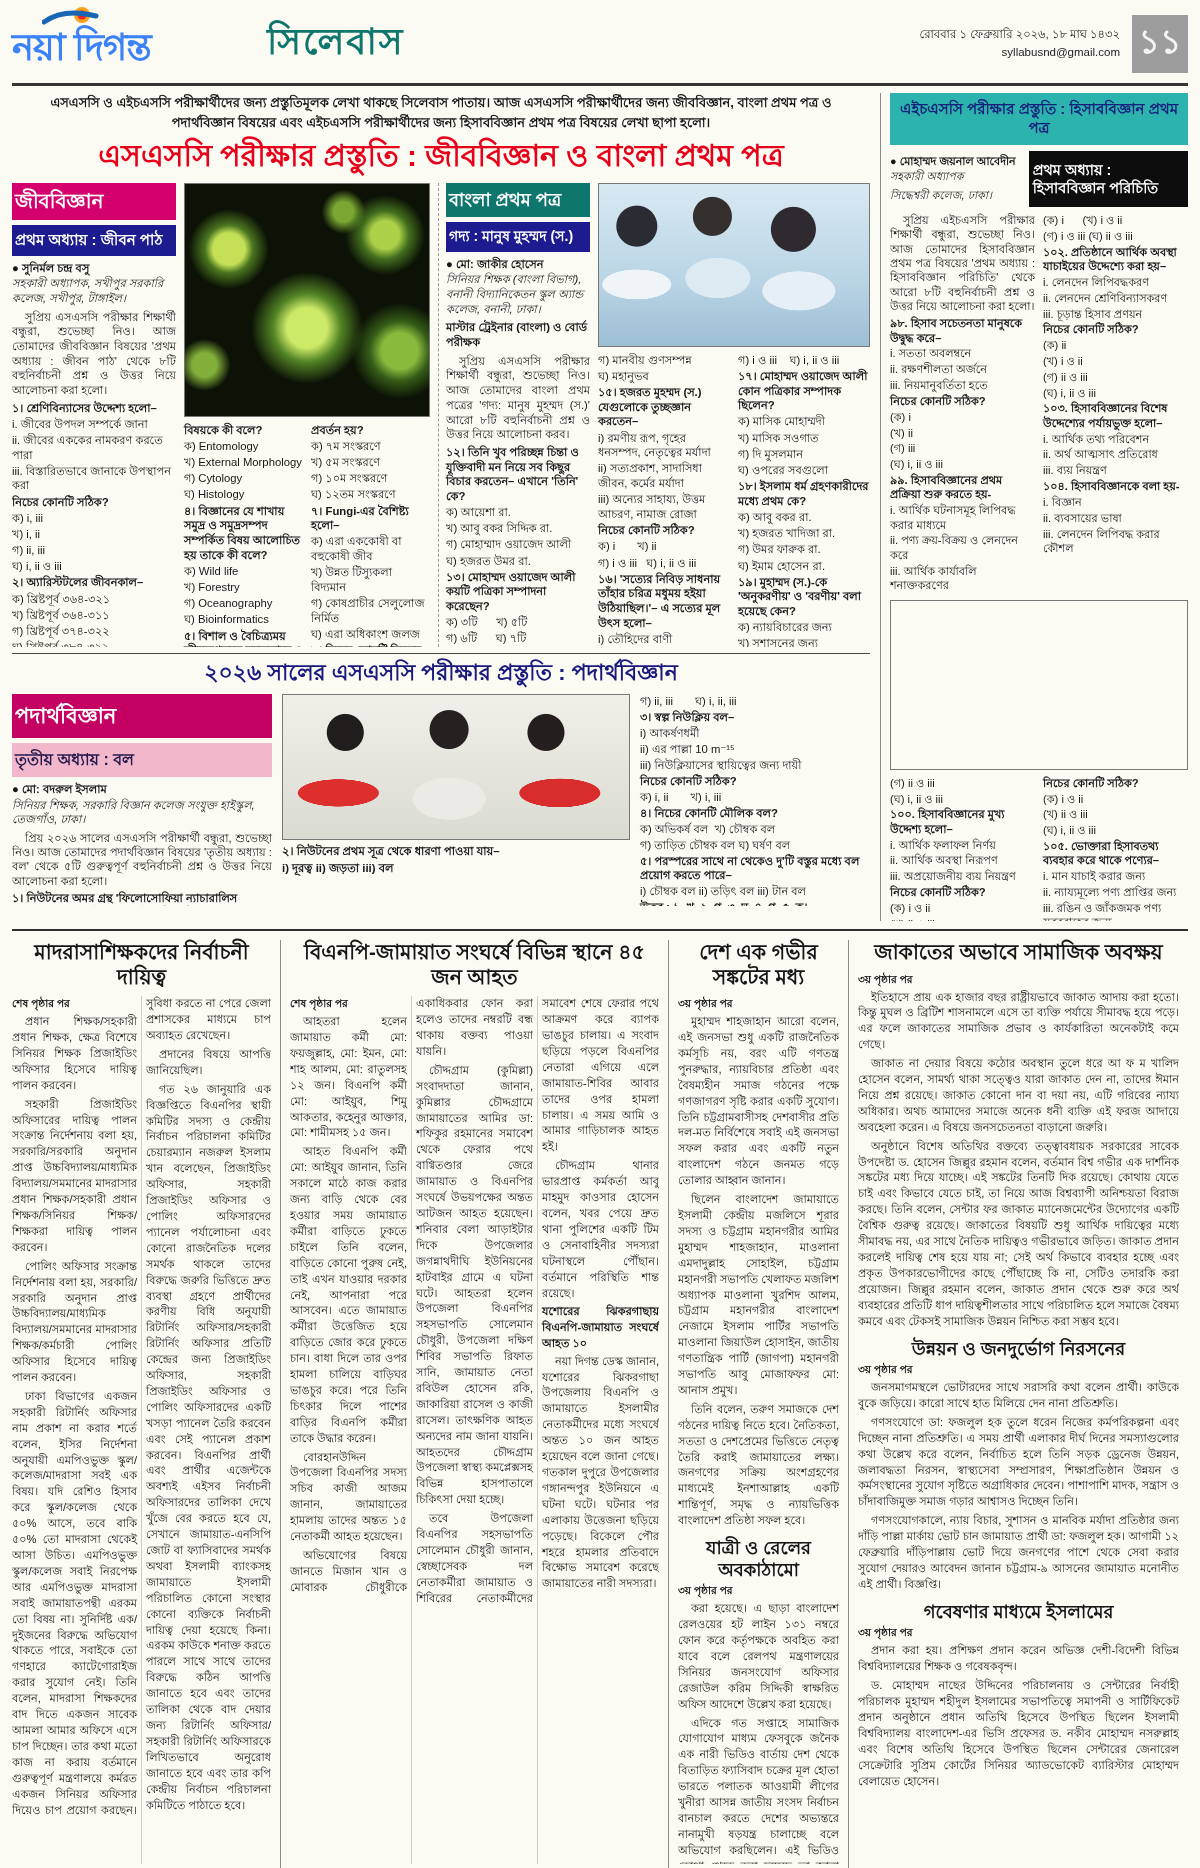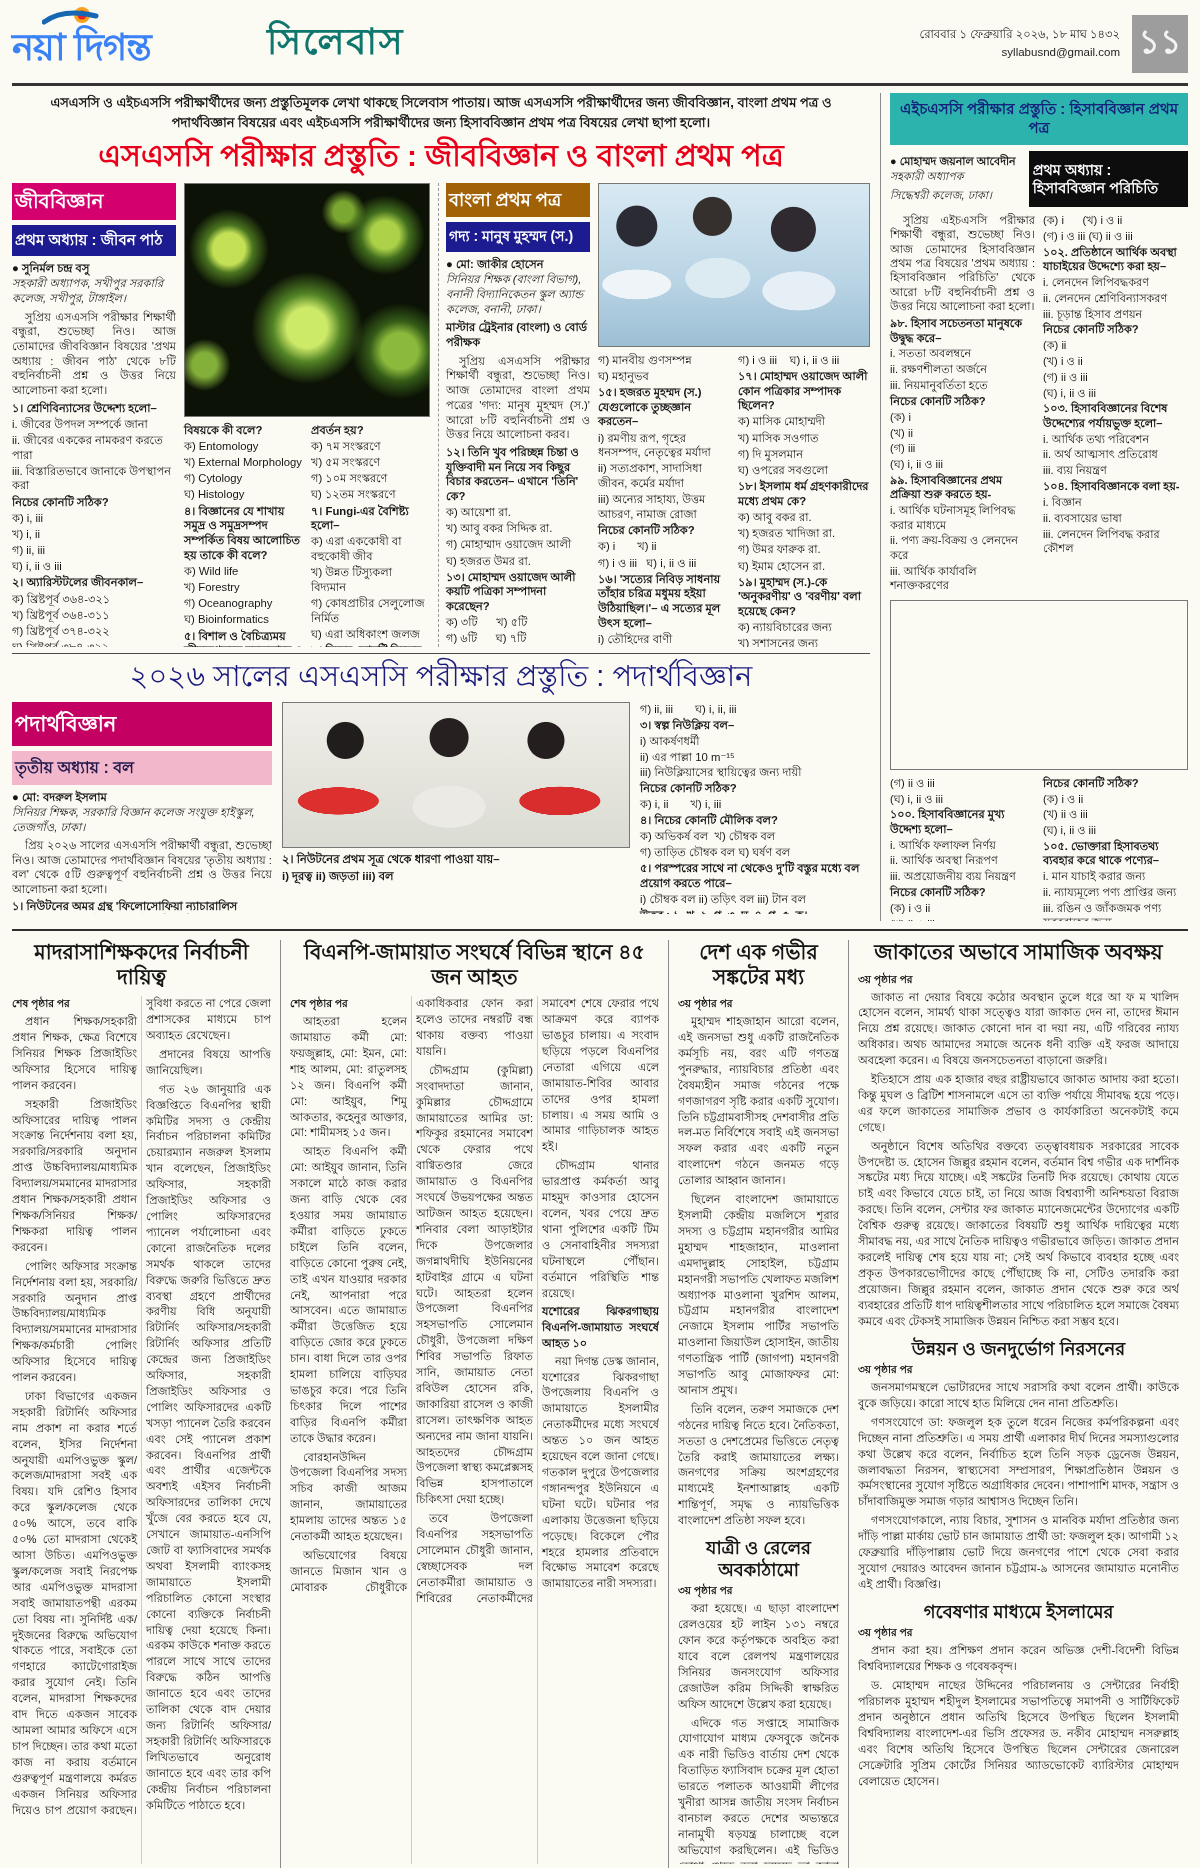--- a/index.html
+++ b/index.html
@@ -29,21 +29,21 @@
   .ssc-grid{display:flex;gap:8px;height:464px;overflow:hidden;font-size:11.3px;line-height:1.3}
   .c1{width:164px;flex:none}
   .g23{width:246px;flex:none}
   .c4{width:152px;flex:none;border-left:1px dashed #999;padding-left:7px;box-sizing:border-box}
   .g56{width:272px;flex:none}
   .two{display:flex;gap:8px;margin-top:6px}
   .two .qlist{flex:1;min-width:0}
 
   .box{text-align:left;font-weight:700;color:#fff;padding:6px 3px;margin-bottom:5px;line-height:1.25}
   .mag{background:#d4006e;font-size:20px}
-  .mag2{background:#a16207;font-size:18px}
+  .mag2{background:#0f766e;font-size:18px}
   .mag3{background:#c40062;font-size:21px;padding:9px 3px}
   .navy{background:#1c1c90;font-size:15px}
   .navy2{background:#1c1c90;font-size:14px}
   .pinkbox{background:#f2b7cb;color:#241a4e;font-size:16px;padding:7px 3px}
   .blackbox{background:#0d0d0d;font-size:14.5px}
 
   .author{font-weight:700;margin:3px 0 1px}
   .bio{font-style:italic;margin-bottom:4px;color:#1f1f1f}
   .bio2{font-weight:700;margin-bottom:4px}
 
@@ -82,21 +82,21 @@
   .hscphoto{height:170px;margin:6px 0;background:
     radial-gradient(circle at 20% 30%,#1d1d24 0 17px,transparent 18px),
     radial-gradient(circle at 56% 24%,#232027 0 18px,transparent 19px),
     radial-gradient(circle at 84% 34%,#201d22 0 16px,transparent 17px),
     radial-gradient(ellipse at 20% 58%,#f2f4f4 0 30px,transparent 31px),
     radial-gradient(ellipse at 58% 54%,#e9ecec 0 32px,transparent 33px),
     linear-gradient(180deg,#cbbda8 0%,#bba audio 0%,#b7a890 45%,#3f9e85 78%,#2e8b74 100%)}
 
   
   .phys{border-top:1px solid #4a4a4a;margin-top:6px;padding-top:5px}
-  .phys-head{color:#19197e;text-align:center;font-size:29px;font-weight:400;margin:2px 0 9px;line-height:1.1}
+  .phys-head{color:#19197e;text-align:center;font-size:22px;font-weight:700;margin:2px 0 9px;line-height:1.1}
   .phys-row{display:flex;gap:10px;font-size:11.3px;line-height:1.28;height:212px;overflow:hidden}
   .pcolA{width:260px;flex:none}
   .pmid{width:348px;flex:none}
   .caption{font-weight:700;font-size:11.4px;margin-top:4px;line-height:1.35}
   .pcolC{flex:1;min-width:0}
 
   
   .hsc-head{background:#2cb3ae;color:#15217d;font-weight:800;font-size:15px;text-align:center;
             padding:7px 2px;margin-bottom:6px;line-height:1.25}
   .hsc-toprow{display:flex;gap:7px;margin-bottom:5px;align-items:stretch}
@@ -409,22 +409,22 @@
           <div class="ln sub">যাত্রী ও রেলের অবকাঠামো</div>
           <div class="ln cont">৩য় পৃষ্ঠার পর</div>
           <div class="ln p">করা হয়েছে। এ ছাড়া বাংলাদেশ রেলওয়ের হট লাইন ১৩১ নম্বরে ফোন করে কর্তৃপক্ষকে অবহিত করা যাবে বলে রেলপথ মন্ত্রণালয়ের সিনিয়র জনসংযোগ অফিসার রেজাউল করিম সিদ্দিকী স্বাক্ষরিত অফিস আদেশে উল্লেখ করা হয়েছে।</div>
           <div class="ln p">এদিকে গত সপ্তাহে সামাজিক যোগাযোগ মাধ্যম ফেসবুকে জনৈক এক নারী ভিডিও বার্তায় দেশ থেকে বিতাড়িত ফ্যাসিবাদ চক্রের মূল হোতা ভারতে পলাতক আওয়ামী লীগের খুনীরা আসন্ন জাতীয় সংসদ নির্বাচন বানচাল করতে দেশের অভ্যন্তরে নানামুখী ষড়যন্ত্র চালাচ্ছে বলে অভিযোগ করছিলেন। এই ভিডিও কোথা থেকে করা হয়েছে তা জানা সম্ভব হয়নি।</div>
         </div>
     </article>
     <article class="story s4">
       <h3>জাকাতের অভাবে সামাজিক অবক্ষয়</h3>
       <div class="sbody">
           <div class="ln cont">৩য় পৃষ্ঠার পর</div>
+          <div class="ln p">ইতিহাসে প্রায় এক হাজার বছর রাষ্ট্রীয়ভাবে জাকাত আদায় করা হতো। কিন্তু মুঘল ও ব্রিটিশ শাসনামলে এসে তা ব্যক্তি পর্যায়ে সীমাবদ্ধ হয়ে পড়ে। এর ফলে জাকাতের সামাজিক প্রভাব ও কার্যকারিতা অনেকটাই কমে গেছে।</div>
           <div class="ln p">জাকাত না দেয়ার বিষয়ে কঠোর অবস্থান তুলে ধরে আ ফ ম খালিদ হোসেন বলেন, সামর্থ্য থাকা সত্ত্বেও যারা জাকাত দেন না, তাদের ঈমান নিয়ে প্রশ্ন রয়েছে। জাকাত কোনো দান বা দয়া নয়, এটি গরিবের ন্যায্য অধিকার। অথচ আমাদের সমাজে অনেক ধনী ব্যক্তি এই ফরজ আদায়ে অবহেলা করেন। এ বিষয়ে জনসচেতনতা বাড়ানো জরুরি।</div>
-          <div class="ln p">ইতিহাসে প্রায় এক হাজার বছর রাষ্ট্রীয়ভাবে জাকাত আদায় করা হতো। কিন্তু মুঘল ও ব্রিটিশ শাসনামলে এসে তা ব্যক্তি পর্যায়ে সীমাবদ্ধ হয়ে পড়ে। এর ফলে জাকাতের সামাজিক প্রভাব ও কার্যকারিতা অনেকটাই কমে গেছে।</div>
           <div class="ln p">অনুষ্ঠানে বিশেষ অতিথির বক্তব্যে তত্ত্বাবধায়ক সরকারের সাবেক উপদেষ্টা ড. হোসেন জিল্লুর রহমান বলেন, বর্তমান বিশ্ব গভীর এক দার্শনিক সঙ্কটের মধ্য দিয়ে যাচ্ছে। এই সঙ্কটের তিনটি দিক রয়েছে। কোথায় যেতে চাই এবং কিভাবে যেতে চাই, তা নিয়ে আজ বিশ্বব্যাপী অনিশ্চয়তা বিরাজ করছে। তিনি বলেন, সেন্টার ফর জাকাত ম্যানেজমেন্টের উদ্যোগের একটি বৈশ্বিক গুরুত্ব রয়েছে। জাকাতের বিষয়টি শুধু আর্থিক দায়িত্বের মধ্যে সীমাবদ্ধ নয়, এর সাথে নৈতিক দায়িত্বও গভীরভাবে জড়িত। জাকাত প্রদান করলেই দায়িত্ব শেষ হয়ে যায় না; সেই অর্থ কিভাবে ব্যবহার হচ্ছে এবং প্রকৃত উপকারভোগীদের কাছে পৌঁছাচ্ছে কি না, সেটিও তদারকি করা প্রয়োজন। জিল্লুর রহমান বলেন, জাকাত প্রদান থেকে শুরু করে অর্থ ব্যবহারের প্রতিটি ধাপ দায়িত্বশীলতার সাথে পরিচালিত হলে সমাজে বৈষম্য কমবে এবং টেকসই সামাজিক উন্নয়ন নিশ্চিত করা সম্ভব হবে।</div>
           <div class="ln sub">উন্নয়ন ও জনদুর্ভোগ নিরসনের</div>
           <div class="ln cont">৩য় পৃষ্ঠার পর</div>
           <div class="ln p">জনসমাগমস্থলে ভোটারদের সাথে সরাসরি কথা বলেন প্রার্থী। কাউকে বুকে জড়িয়ে। কারো সাথে হাত মিলিয়ে দেন নানা প্রতিশ্রুতি।</div>
           <div class="ln p">গণসংযোগে ডা: ফজলুল হক তুলে ধরেন নিজের কর্মপরিকল্পনা এবং দিচ্ছেন নানা প্রতিশ্রুতি। এ সময় প্রার্থী এলাকার দীর্ঘ দিনের সমস্যাগুলোর কথা উল্লেখ করে বলেন, নির্বাচিত হলে তিনি সড়ক ড্রেনেজ উন্নয়ন, জলাবদ্ধতা নিরসন, স্বাস্থ্যসেবা সম্প্রসারণ, শিক্ষাপ্রতিষ্ঠান উন্নয়ন ও কর্মসংস্থানের সুযোগ সৃষ্টিতে অগ্রাধিকার দেবেন। পাশাপাশি মাদক, সন্ত্রাস ও চাঁদাবাজিমুক্ত সমাজ গড়ার আশ্বাসও দিচ্ছেন তিনি।</div>
           <div class="ln p">গণসংযোগকালে, ন্যায় বিচার, সুশাসন ও মানবিক মর্যাদা প্রতিষ্ঠার জন্য দাঁড়ি পাল্লা মার্কায় ভোট চান জামায়াত প্রার্থী ডা: ফজলুল হক। আগামী ১২ ফেব্রুয়ারি দাঁড়িপাল্লায় ভোট দিয়ে জনগণের পাশে থেকে সেবা করার সুযোগ দেয়ারও আবেদন জানান চট্টগ্রাম-৯ আসনের জামায়াত মনোনীত এই প্রার্থী। বিজ্ঞপ্তি।</div>
           <div class="ln sub">গবেষণার মাধ্যমে ইসলামের</div>
           <div class="ln cont">৩য় পৃষ্ঠার পর</div>
           <div class="ln p">প্রদান করা হয়। প্রশিক্ষণ প্রদান করেন অভিজ্ঞ দেশী-বিদেশী বিভিন্ন বিশ্ববিদ্যালয়ের শিক্ষক ও গবেষকবৃন্দ।</div>
           <div class="ln p">ড. মোহাম্মদ নাছের উদ্দিনের পরিচালনায় ও সেন্টারের নির্বাহী পরিচালক মুহাম্মদ শহীদুল ইসলামের সভাপতিত্বে সমাপনী ও সার্টিফিকেট প্রদান অনুষ্ঠানে প্রধান অতিথি হিসেবে উপস্থিত ছিলেন ইসলামী বিশ্ববিদ্যালয় বাংলাদেশ-এর ভিসি প্রফেসর ড. নকীব মোহাম্মদ নসরুল্লাহ এবং বিশেষ অতিথি হিসেবে উপস্থিত ছিলেন সেন্টারের জেনারেল সেক্রেটারি সুপ্রিম কোর্টের সিনিয়র অ্যাডভোকেট ব্যারিস্টার মোহাম্মদ বেলায়েত হোসেন।</div>

